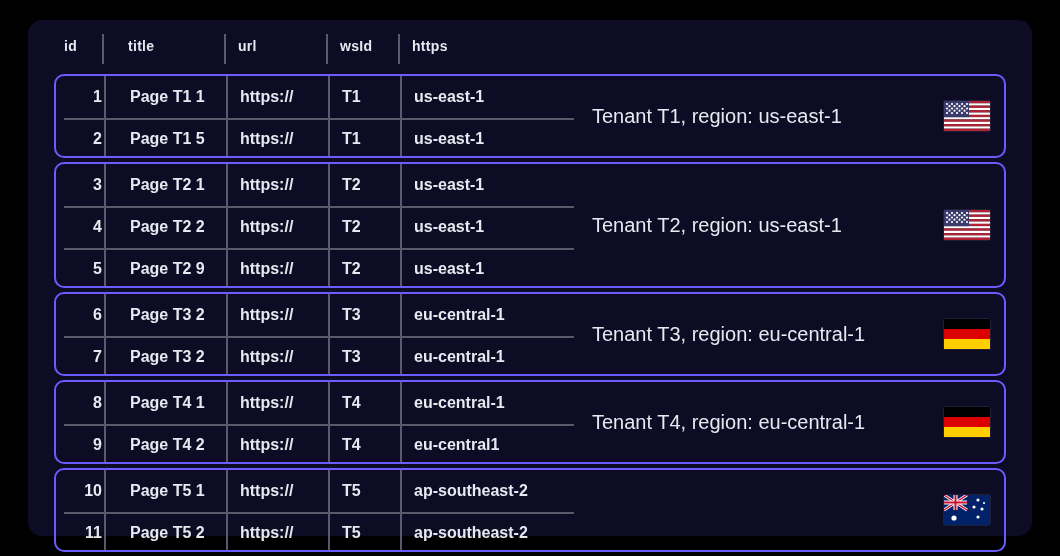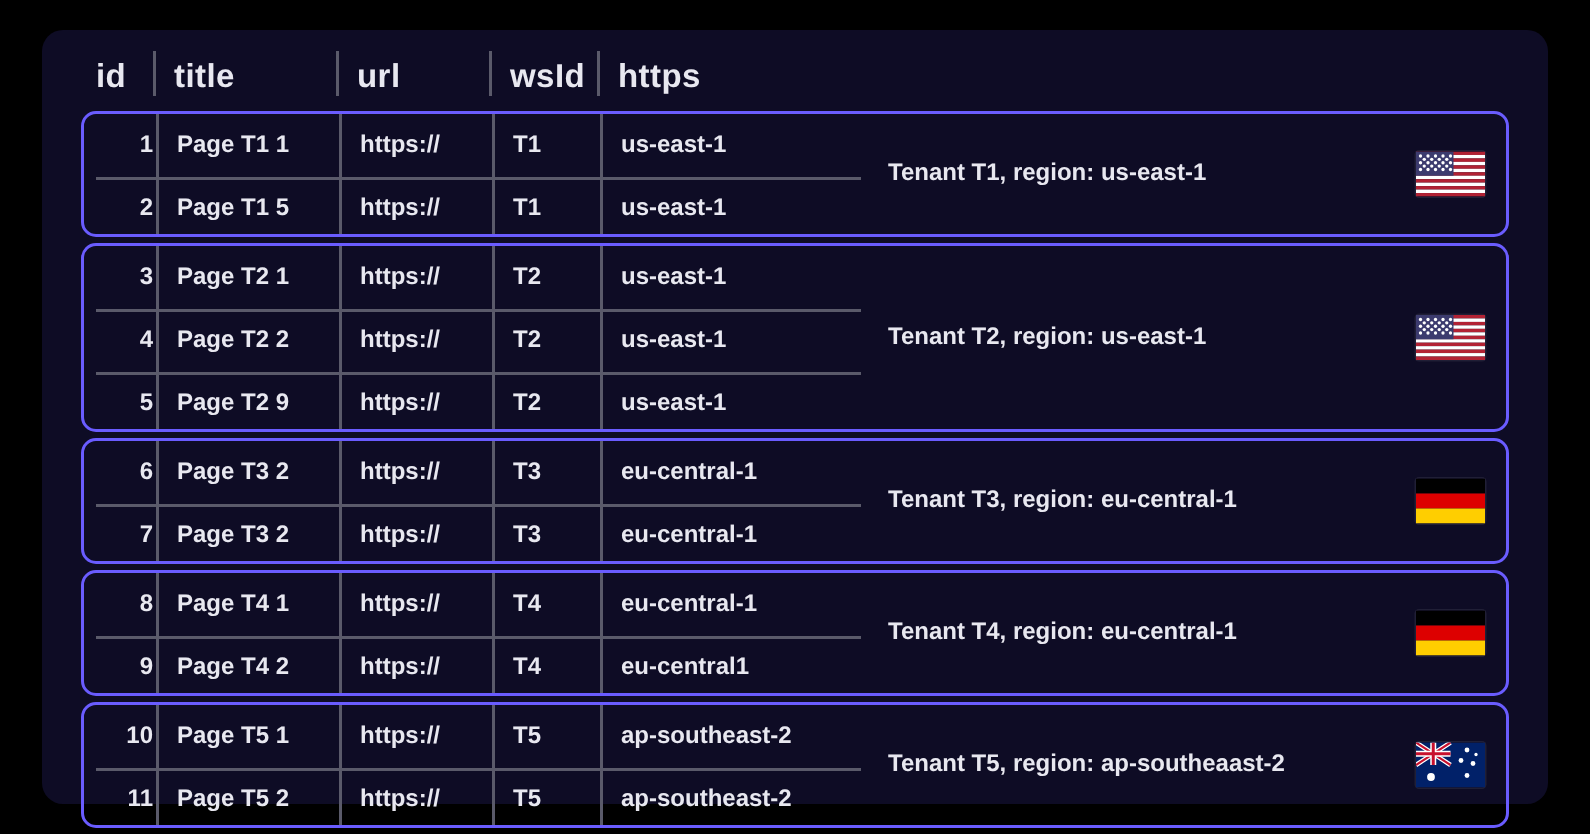--- a/index.html
+++ b/index.html
@@ -23,29 +23,29 @@
     height: 516px;
   }
 
   
   
 
   .headers {
     position: relative;
     height: 30px;
     font-weight: 700;
-    font-size: 22px;
+    font-size: 14px;
     letter-spacing: 0.3px;
   }
   .headers span, .row span {
     position: absolute;
     white-space: nowrap;
   }
   .c-id     { left: 10px;  width: 42px; text-align: left; }
-  .c-title  { left: 62px;  width: 110px; }
+  .c-title  { left: 74px;  width: 110px; }
   .c-url    { left: 184px; width: 85px; }
   .c-wsid   { left: 286px; width: 60px; }
   .c-region { left: 358px; width: 160px; }
 
   .header-divs { position:absolute; left:0; right:0; top:0; height:30px; }
   .hv { position:absolute; top:-4px; height:30px; width:0; border-left:2px solid #5a5a6a; }
 
   .groups { }
   .group {
     position: relative;
@@ -82,22 +82,22 @@
   }
 
   .summary {
     position: absolute;
     left: 536px;
     right: 80px;
     top: 0;
     bottom: 0;
     display: flex;
     align-items: center;
-    font-size: 16px;
-    font-weight: 700;
+    font-size: 20px;
+    font-weight: 400;
   }
 
   .flag {
     position: absolute;
     right: 14px;
     top: 50%;
     transform: translateY(-50%);
     width: 46px;
     height: 30px;
     border-radius: 2px;
@@ -327,21 +327,20 @@
           <span class="c-region">ap-southeast-2</span>
         </div>
         <div class="rowsep" style="top: 42px; left: 8px; width: 510px;"></div>
         <div class="row" style="top: 42px; position: absolute; left: 0px; right: 0px;">
           <span class="c-id">11</span>
           <span class="c-title">Page T5 2</span>
           <span class="c-url">https://</span>
           <span class="c-wsid">T5</span>
           <span class="c-region">ap-southeast-2</span>
         </div>
-        <div class="summary">Tenant T5, region: ap-southeaast-2</div>
         <div class="flag"><svg viewBox="0 0 46 30" width="46" height="30">
       <rect width="46" height="30" fill="#012169"></rect>
       <rect x="0" y="0" width="23" height="15" fill="#012169"></rect>
       <path d="M0,0 L23,15 M23,0 L0,15" stroke="#fff" stroke-width="3"></path>
       <path d="M0,0 L23,15 M23,0 L0,15" stroke="#c8102e" stroke-width="1.4"></path>
       <path d="M11.5,0 V15 M0,7.5 H23" stroke="#fff" stroke-width="4"></path>
       <path d="M11.5,0 V15 M0,7.5 H23" stroke="#c8102e" stroke-width="2"></path>
 
       <g fill="#fff">
         <circle cx="10" cy="23" r="2.6"></circle>

